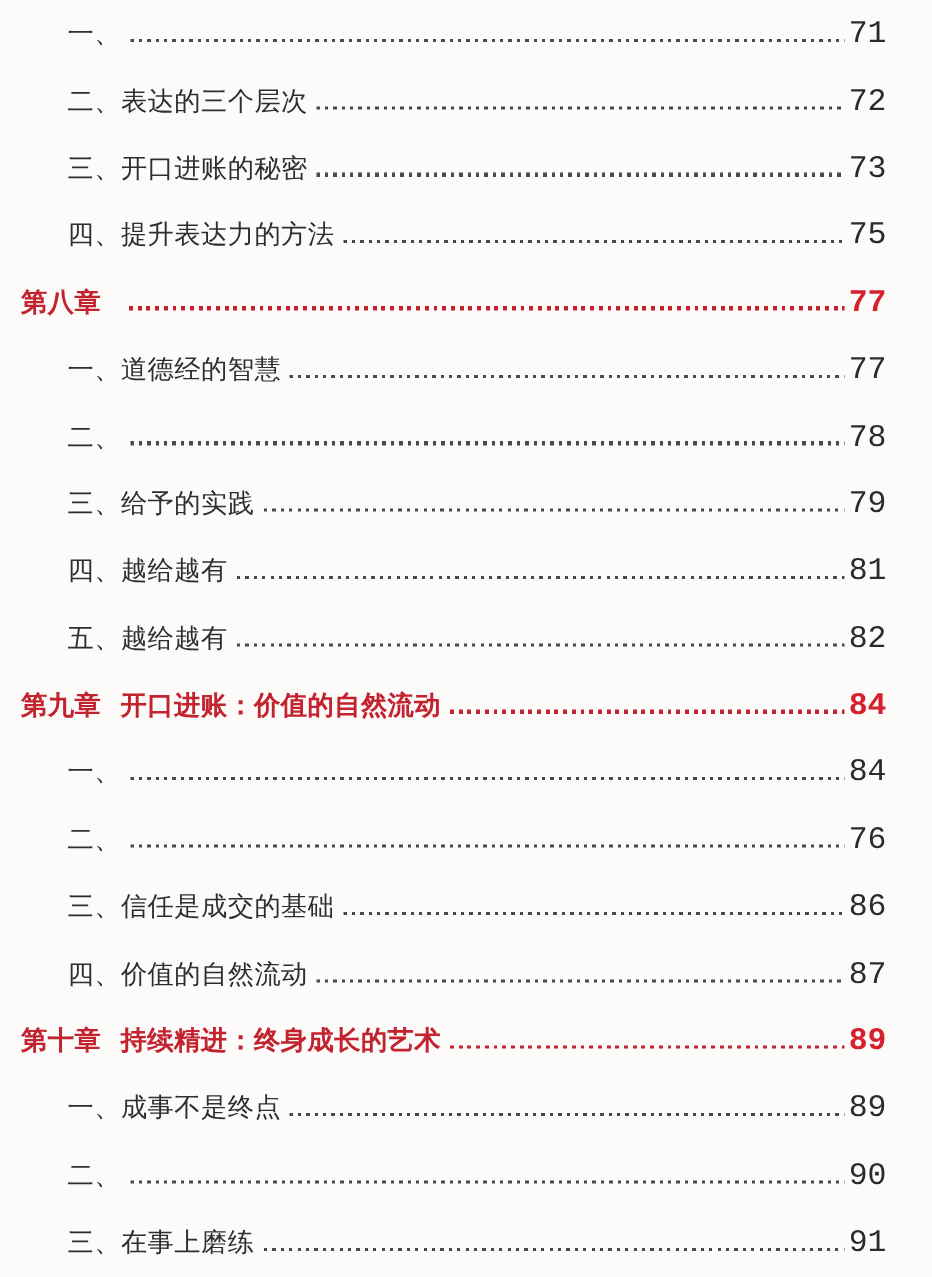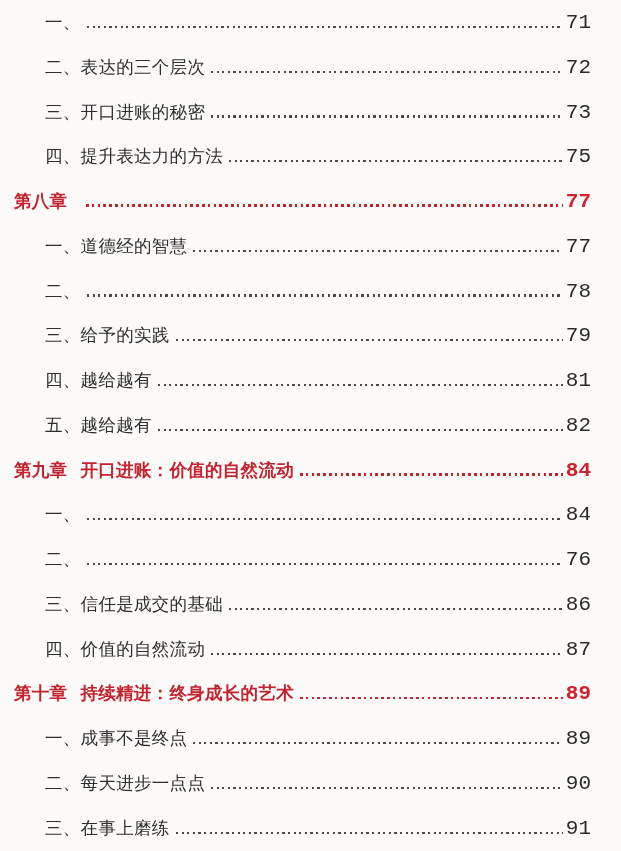--- a/index.html
+++ b/index.html
@@ -154,21 +154,20 @@
     <span class="page-num">89</span>
   </div>
       <div class="row section">
     <span class="label">一、</span>
     <span class="title">成事不是终点</span>
     <span class="dots"></span>
     <span class="page-num">89</span>
   </div>
       <div class="row section">
     <span class="label">二、</span>
-    <span class="title">每天进步一点点</span>
     <span class="dots"></span>
     <span class="page-num">90</span>
   </div>
       <div class="row section">
     <span class="label">三、</span>
     <span class="title">在事上磨练</span>
     <span class="dots"></span>
     <span class="page-num">91</span>
   </div>
     </div>

